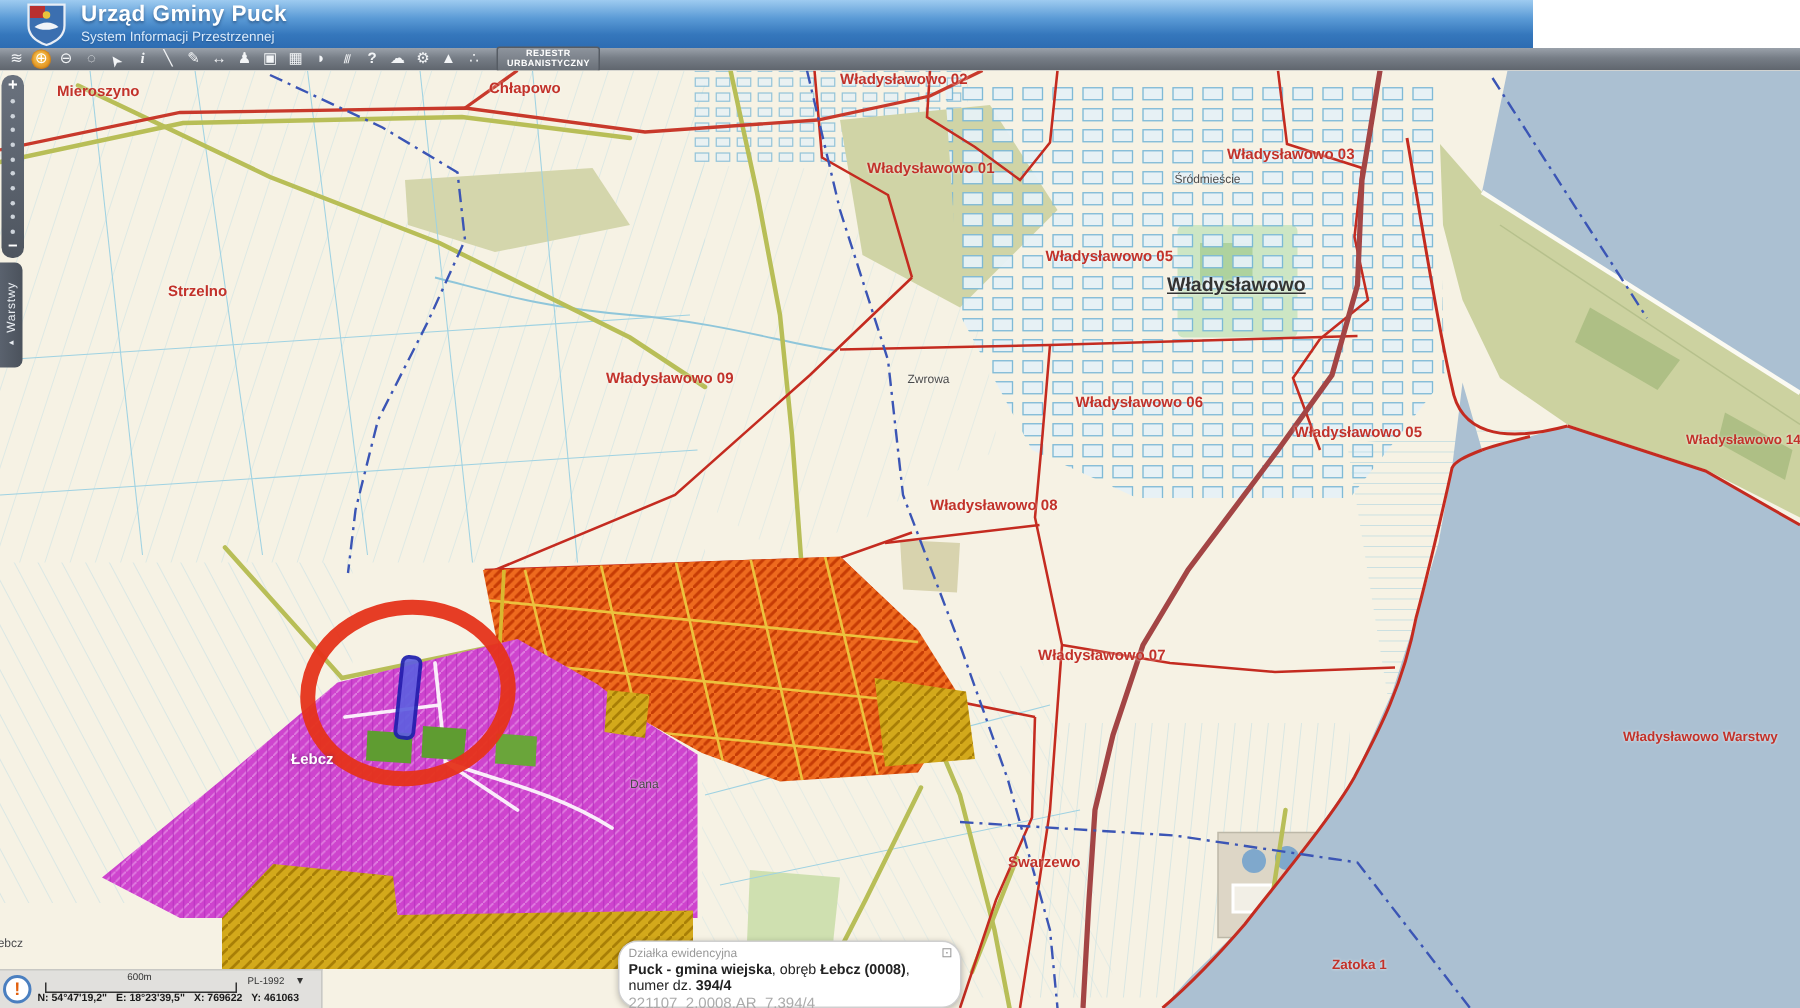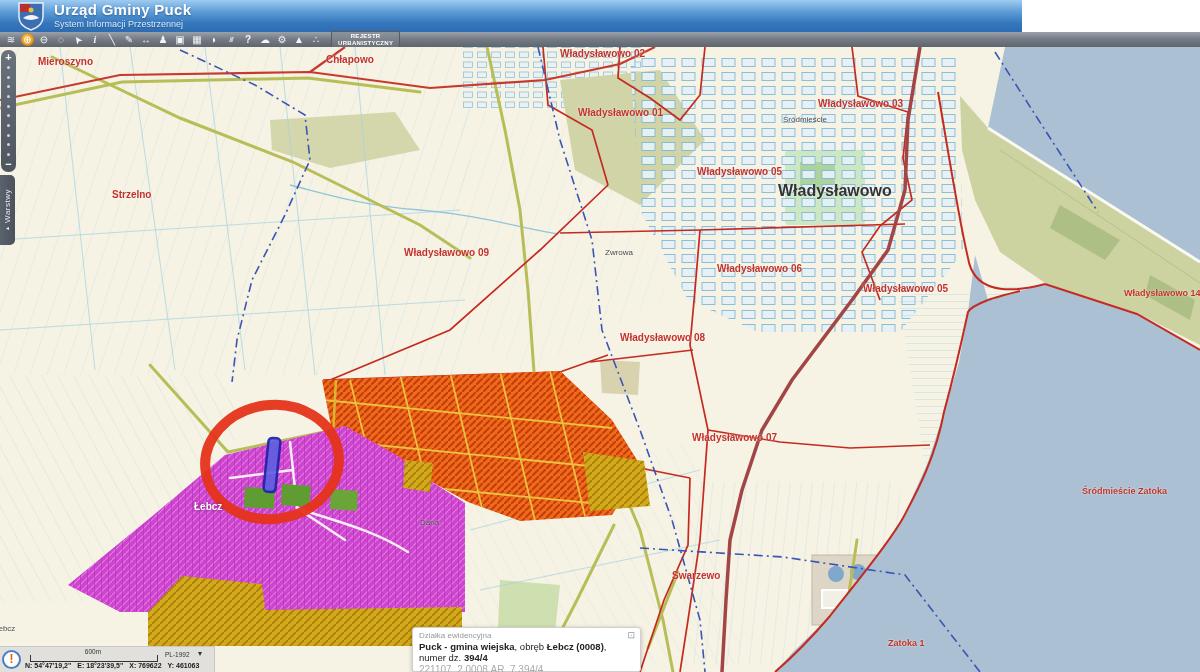--- a/index.html
+++ b/index.html
@@ -26,21 +26,21 @@
   .reg-btn{margin-left:5px;background:linear-gradient(180deg,#8d949d,#6a7078);
     border:1px solid #565c64;border-radius:2px;color:#fff;font-size:6px;font-weight:bold;
     line-height:1.15;text-align:center;padding:1px 6px;cursor:pointer;letter-spacing:.3px;}
   
   .map-area{position:absolute;left:0;top:47px;width:1200px;height:625px;
     background:#f6f2e4;overflow:hidden;cursor:crosshair;}
   .map-svg{position:absolute;left:0;top:0;}
   .map-label{position:absolute;white-space:nowrap;pointer-events:none;}
   .lbl-red{color:#c2322a;font-weight:bold;font-size:10px;text-shadow:0 0 2px rgba(255,255,255,.85);}
   .lbl-red-sm{color:#c2322a;font-weight:bold;font-size:9px;text-shadow:0 0 2px rgba(255,255,255,.85);}
-  .lbl-dark{color:#333;font-weight:bold;font-size:16px;text-shadow:0 0 2px rgba(255,255,255,.8);}
+  .lbl-dark{color:#333;font-weight:bold;font-size:13px;text-shadow:0 0 2px rgba(255,255,255,.8);text-decoration:underline;}
   .lbl-dark-sm{color:#4a4a4a;font-size:8px;text-shadow:0 0 2px rgba(255,255,255,.8);}
   .lbl-white{color:#fff;font-weight:bold;font-size:10px;text-shadow:0 0 3px rgba(110,20,110,.95);}
   
   .zoombar{position:absolute;left:1px;top:3px;width:15px;height:122px;
     background:linear-gradient(180deg,#6a727e,#4e555f);border-radius:7px;
     display:flex;flex-direction:column;align-items:center;padding:2px 0;box-sizing:border-box;}
   .zoom-btn{color:#fff;font-size:11px;font-weight:bold;line-height:11px;cursor:pointer;}
   .zoom-track{flex:1;display:flex;flex-direction:column;justify-content:space-between;
     align-items:center;padding:3px 0;}
   .zoom-track i{display:block;width:3px;height:3px;border-radius:50%;background:#cdd3da;}
@@ -59,21 +59,21 @@
   .scalebar{position:absolute;left:30px;top:8px;width:126px;height:6px;
     border-left:1.5px solid #333;border-right:1.5px solid #333;border-bottom:1.5px solid #333;}
   .scale-lbl{position:absolute;left:30px;top:1px;width:126px;text-align:center;
     font-size:6.5px;color:#333;}
   .crs{position:absolute;left:165px;top:4px;font-size:6.5px;color:#333;}
   .crs-chev{position:absolute;left:198px;top:2px;font-size:8px;color:#333;cursor:pointer;}
   .coords{position:absolute;left:25px;top:15px;width:188px;font-size:7px;font-weight:bold;
     color:#1a1a1a;display:flex;gap:6px;white-space:nowrap;}
   
   .parcel-panel{position:absolute;left:412px;top:580px;width:229px;height:45px;
-    background:#fff;border:1px solid #cfcfcf;border-radius:3px;
+    background:#fff;border:1px solid #cfcfcf;border-radius:13px;
     box-shadow:0 1px 4px rgba(0,0,0,.25);padding:3px 6px;box-sizing:border-box;}
   .pp-title{font-size:8px;color:#999;}
   .pp-expand{position:absolute;right:5px;top:2px;font-size:9px;color:#999;cursor:pointer;}
   .pp-main{font-size:9.5px;color:#222;margin-top:1px;}
   .pp-main b{font-weight:bold;}
   .pp-id{font-size:10px;color:#aaa;margin-top:1px;}
 </style>
 </head>
 <body>
 
@@ -305,21 +305,21 @@
     <div class="map-label lbl-red" style="left:697px;top:119px">Władysławowo 05</div>
     <div class="map-label lbl-dark" style="left:778px;top:135px">Władysławowo</div>
     <div class="map-label lbl-red" style="left:112px;top:142px">Strzelno</div>
     <div class="map-label lbl-red" style="left:404px;top:200px">Władysławowo 09</div>
     <div class="map-label lbl-dark-sm" style="left:605px;top:201px">Zwrowa</div>
     <div class="map-label lbl-red" style="left:717px;top:216px">Władysławowo 06</div>
     <div class="map-label lbl-red" style="left:863px;top:236px">Władysławowo 05</div>
     <div class="map-label lbl-red-sm" style="left:1124px;top:241px">Władysławowo 14</div>
     <div class="map-label lbl-red" style="left:620px;top:285px">Władysławowo 08</div>
     <div class="map-label lbl-red" style="left:692px;top:385px">Władysławowo 07</div>
-    <div class="map-label lbl-red-sm" style="left:1082px;top:439px">Śródmieście Zatoka</div>
+    <div class="map-label lbl-red-sm" style="left:1082px;top:439px">Władysławowo Warstwy</div>
     <div class="map-label lbl-white" style="left:194px;top:454px">Łebcz</div>
     <div class="map-label lbl-dark-sm" style="left:420px;top:471px">Dana</div>
     <div class="map-label lbl-red" style="left:672px;top:523px">Swarzewo</div>
     <div class="map-label lbl-red-sm" style="left:888px;top:591px">Zatoka 1</div>
     <div class="map-label lbl-dark-sm" style="left:-6px;top:577px">Łebcz</div>
 
     <div class="zoombar">
       <div class="zoom-btn">+</div>
       <div class="zoom-track">
         <i></i>

